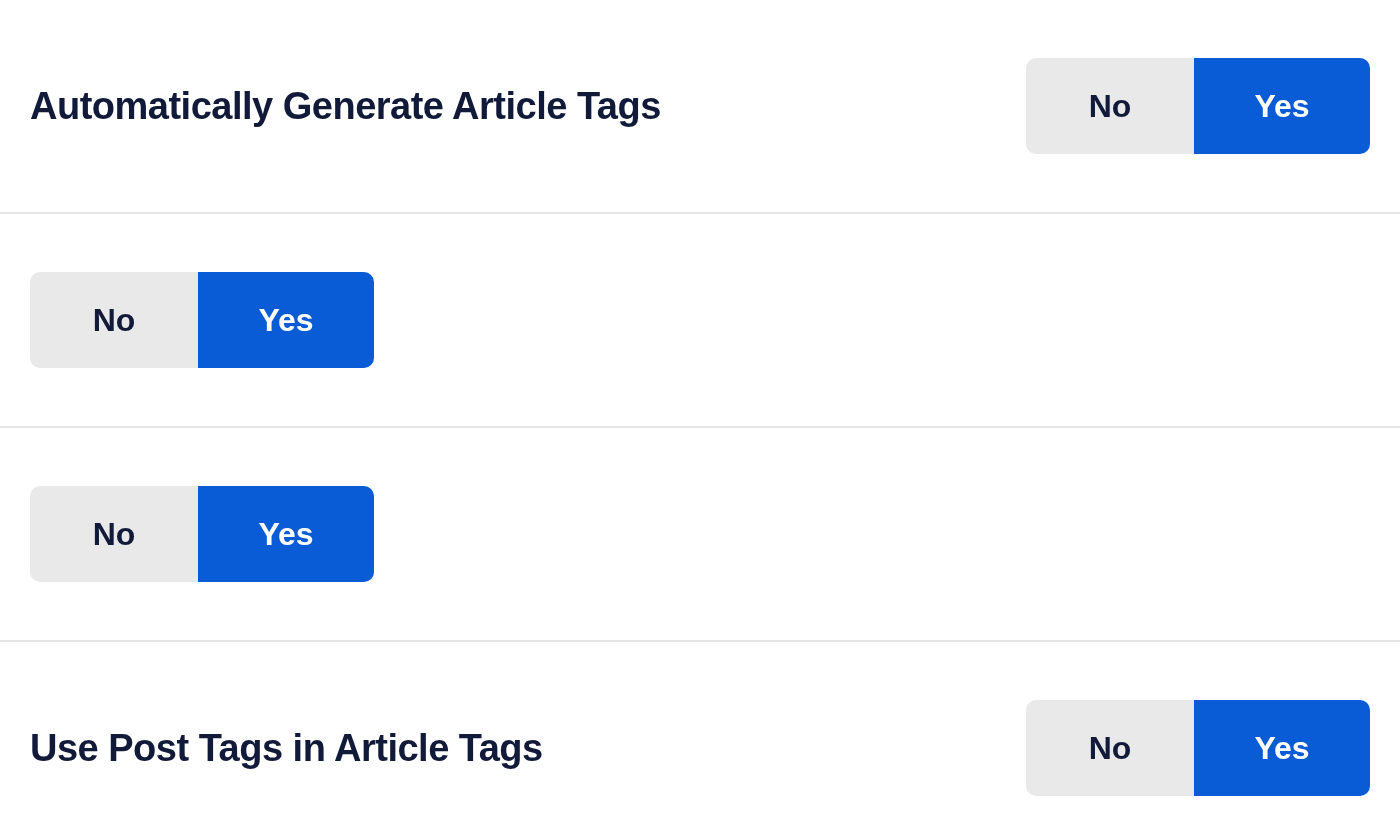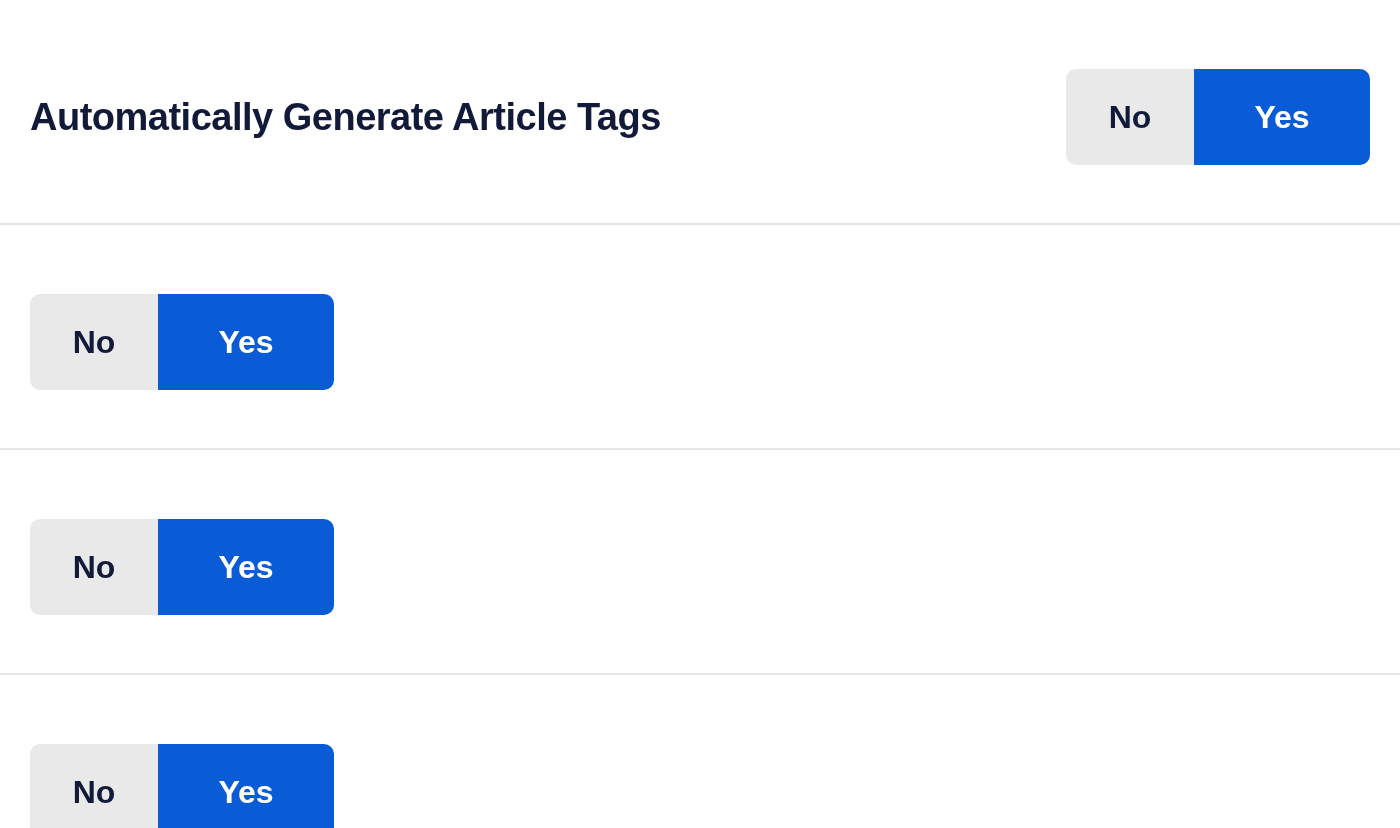--- a/index.html
+++ b/index.html
@@ -15,21 +15,20 @@
   }
   .settings-list {
     width: 100%;
   }
   .setting-row {
     display: flex;
     align-items: center;
     justify-content: space-between;
     padding: 58px 30px 58px 30px;
     border-bottom: 2px solid #e5e5e5;
-    margin-top: 11px;
   }
   .setting-row:last-child {
     border-bottom: none;
   }
   .setting-label {
     font-size: 38px;
     font-weight: 800;
     color: #121a3a;
     letter-spacing: -0.5px;
   }
@@ -44,21 +43,21 @@
     justify-content: center;
     font-size: 32px;
     font-weight: 700;
     cursor: pointer;
     user-select: none;
     height: 96px;
   }
   .toggle-no {
     background: #e9e9e9;
     color: #121a3a;
-    width: 128px;
+    width: 168px;
   }
   .toggle-yes {
     background: #0a5cd6;
     color: #ffffff;
     width: 176px;
   }
 </style>
 </head>
 <body>
 
@@ -80,19 +79,20 @@
   </div>
 
   <div class="setting-row">
     <div class="toggle-group">
       <div class="toggle-option toggle-no">No</div>
       <div class="toggle-option toggle-yes">Yes</div>
     </div>
   </div>
 
   <div class="setting-row">
+    <div class="setting-label">Use Post Tags in Article Tags</div>
     <div class="toggle-group">
       <div class="toggle-option toggle-no">No</div>
       <div class="toggle-option toggle-yes">Yes</div>
     </div>
   </div>
 
 </div>
 
 </body></html>

